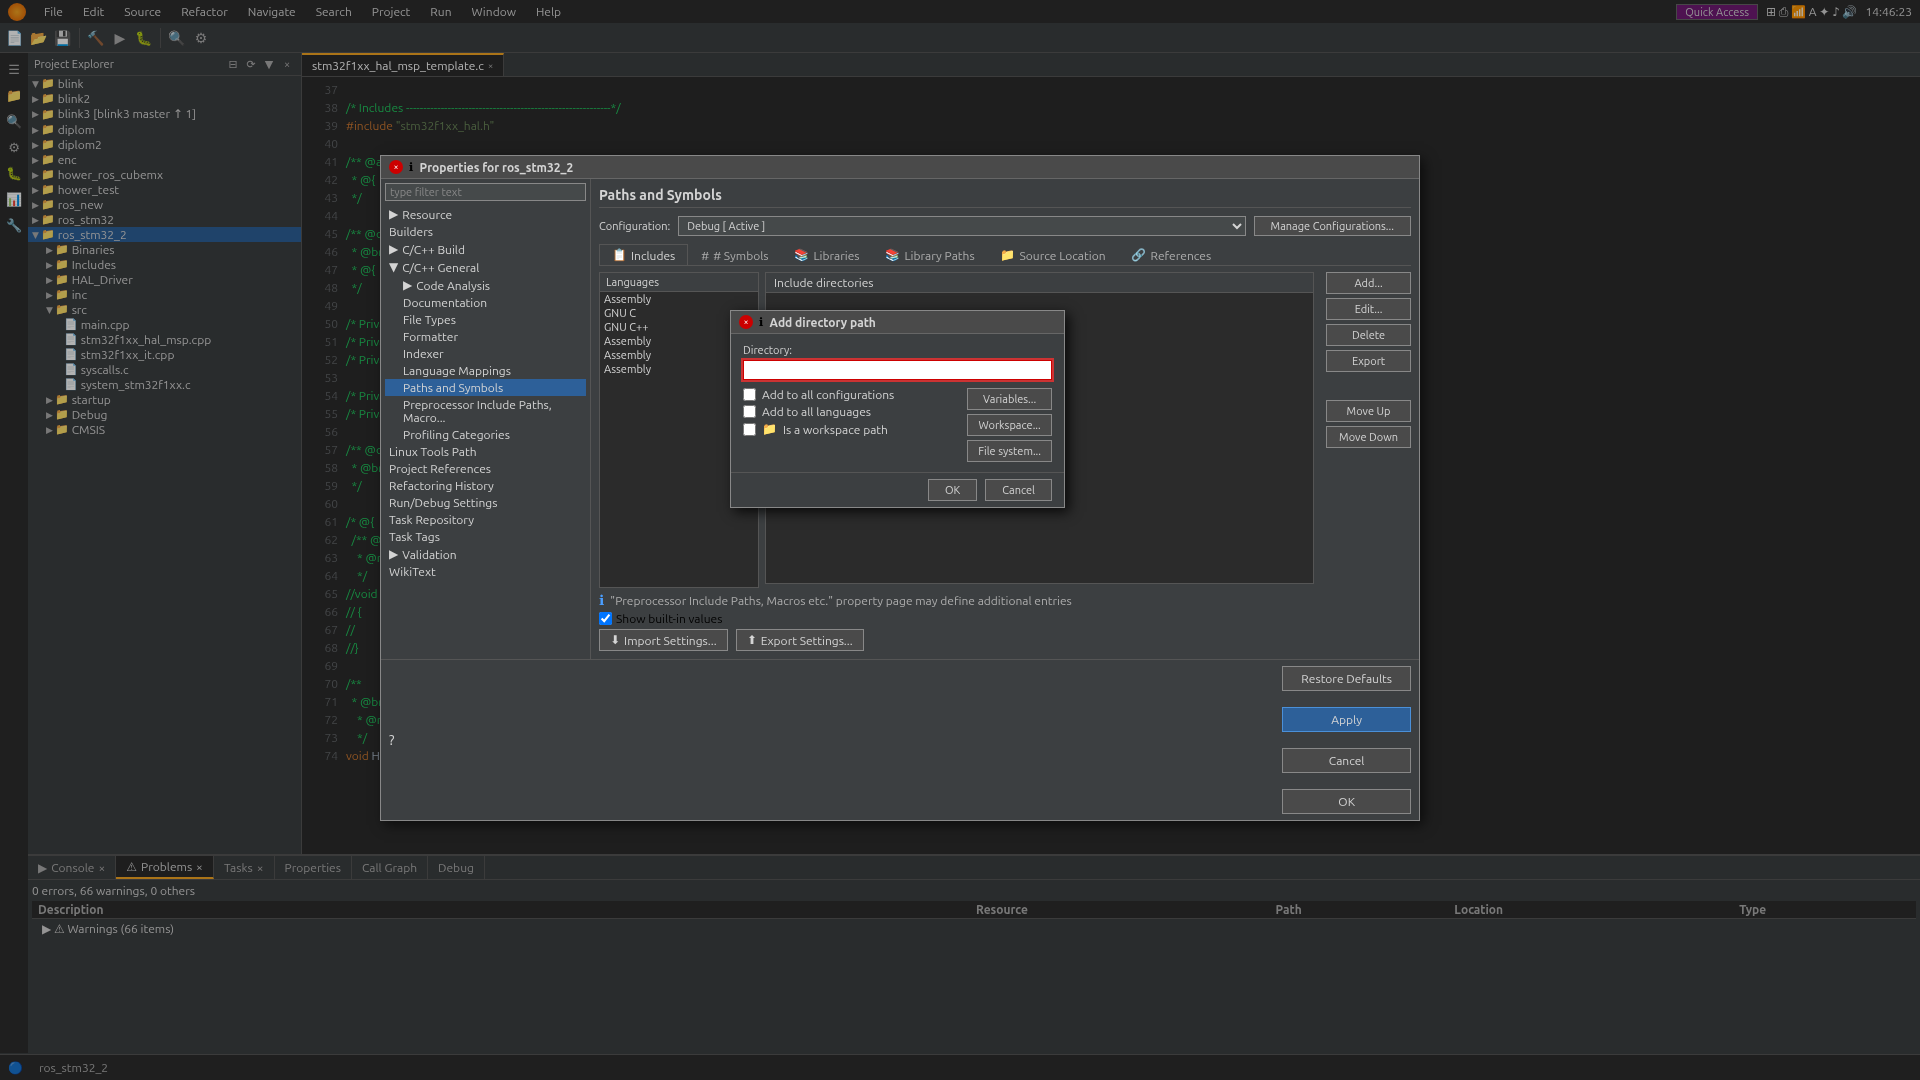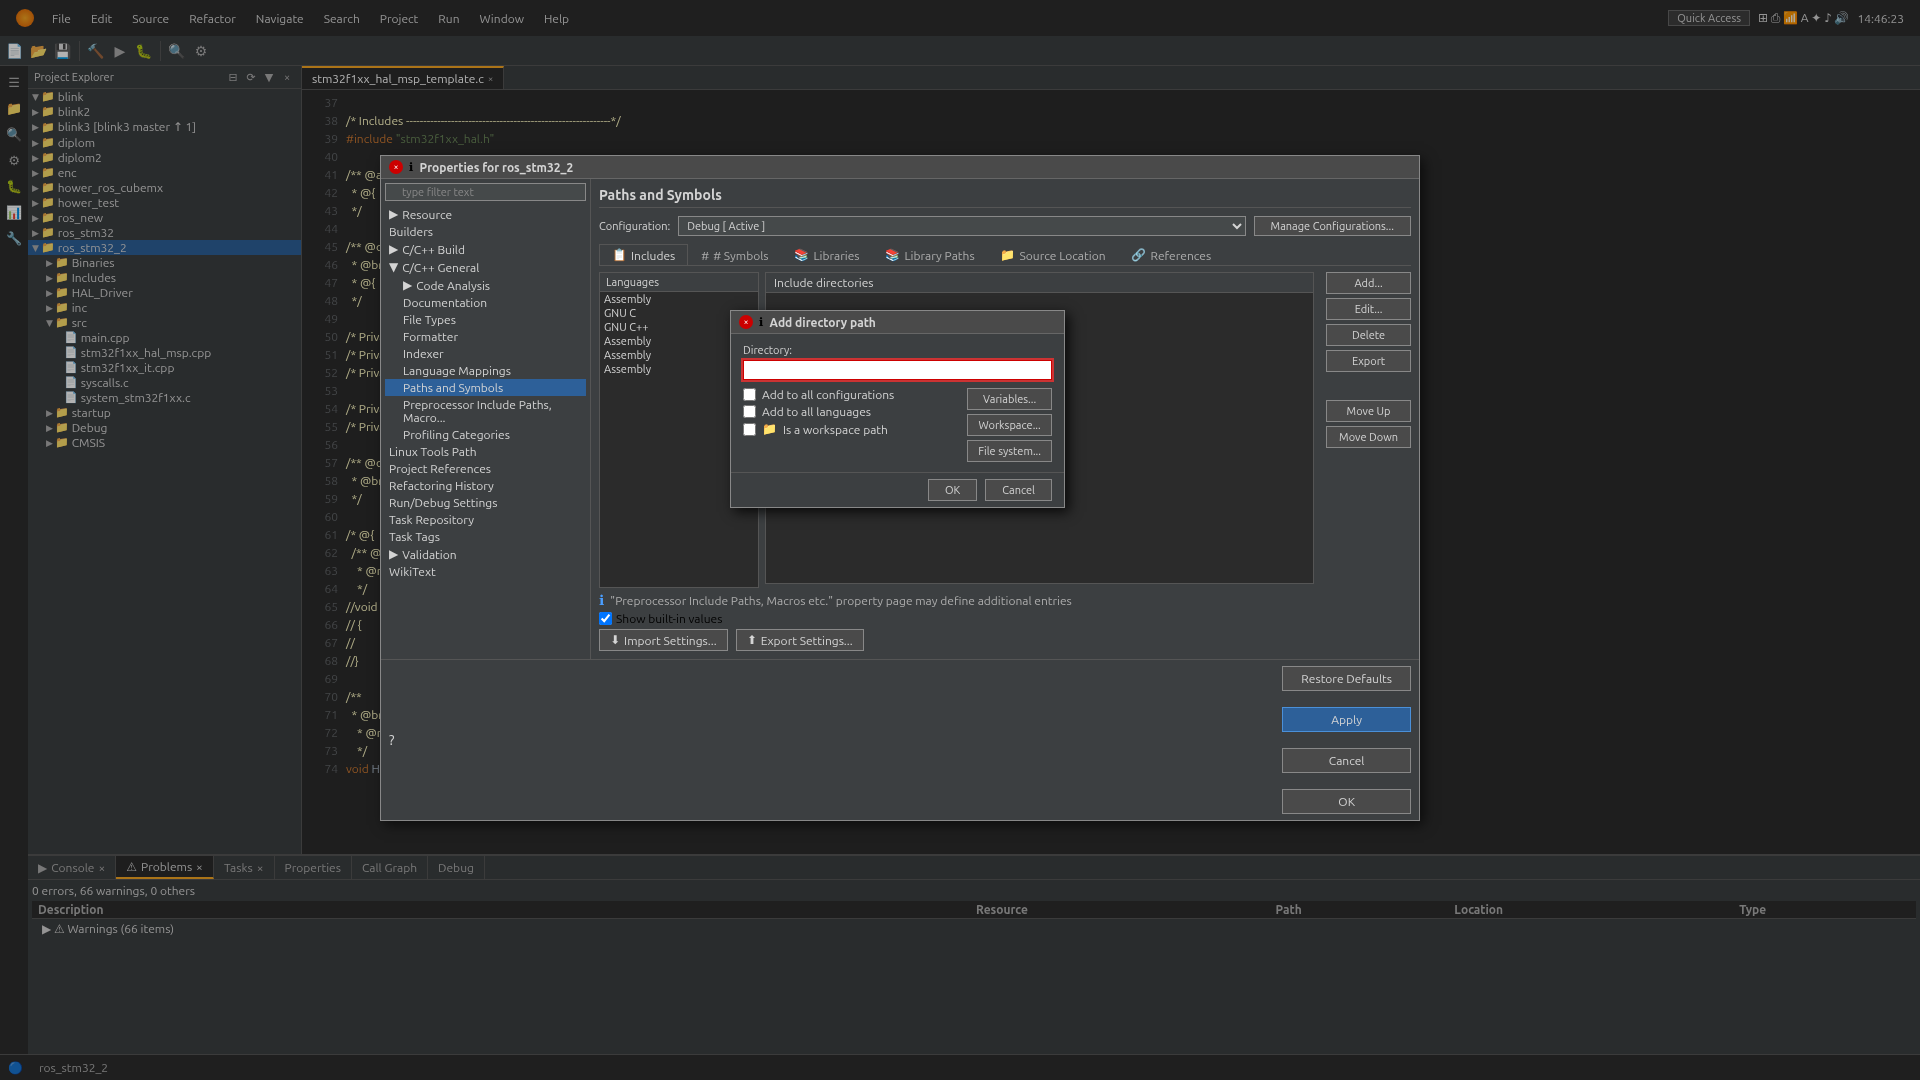--- a/index.html
+++ b/index.html
@@ -1,24 +1,24 @@
 <!DOCTYPE html>
 <html><head>
   <meta charset="utf-8">
   <style>
     * { box-sizing: border-box; margin: 0; padding: 0; font-family: 'Ubuntu', 'DejaVu Sans', sans-serif; font-size: 12px; }
     body { background: #3c3f41; width: 1920px; height: 1080px; overflow: hidden; position: relative; }
 
     
     .menubar {
       background: #2d2d2d;
-      height: 36px;
-      display: flex;
-      align-items: center;
-      padding: 0 16px;
+      height: 23px;
+      display: flex;
+      align-items: center;
+      padding: 0 8px;
       gap: 4px;
     }
     .menubar-logo {
       width: 18px; height: 18px;
       background: radial-gradient(circle, #f5a623, #e05c00);
       border-radius: 50%;
       margin-right: 6px;
     }
     .menubar-item {
       color: #d4d4d4;
@@ -28,21 +28,21 @@
     }
     .menubar-right {
       margin-left: auto;
       display: flex;
       align-items: center;
       gap: 8px;
       color: #d4d4d4;
       font-size: 12px;
     }
     .quick-access-btn {
-      background: #404040;
+      background: #701a75;
       border: 1px solid #666;
       color: #d4d4d4;
       padding: 1px 8px;
       cursor: pointer;
       font-size: 11px;
     }
 
     
     .toolbar {
       background: #3c3f41;
@@ -174,21 +174,21 @@
       display: inline-block;
       color: #606366;
       width: 32px;
       text-align: right;
       margin-right: 8px;
       user-select: none;
     }
     .code-line { white-space: pre; line-height: 18px; }
     .kw { color: #cc7832; }
     .str { color: #6a8759; }
-    .comment { color: #fef9c3; }
+    .comment { color: #22c55e; }
 
     
     .statusbar {
       height: 26px;
       background: #2d2d2d;
       border-top: 1px solid #555;
       display: flex;
       align-items: center;
       padding: 0 8px;
       color: #adadad;
@@ -292,21 +292,21 @@
       display: flex;
       align-items: center;
       gap: 4px;
     }
     .dialog-left-item.selected { background: #2d6099; }
     .filter-input {
       width: 100%;
       background: #45494a;
       border: 1px solid #888;
       color: #d4d4d4;
-      padding: 2px 16px;
+      padding: 2px 4px;
       font-size: 11px;
       margin-bottom: 4px;
     }
     .filter-input::placeholder { color: #888; }
     .dialog-right {
       flex: 1;
       display: flex;
       flex-direction: column;
       padding: 8px;
     }

